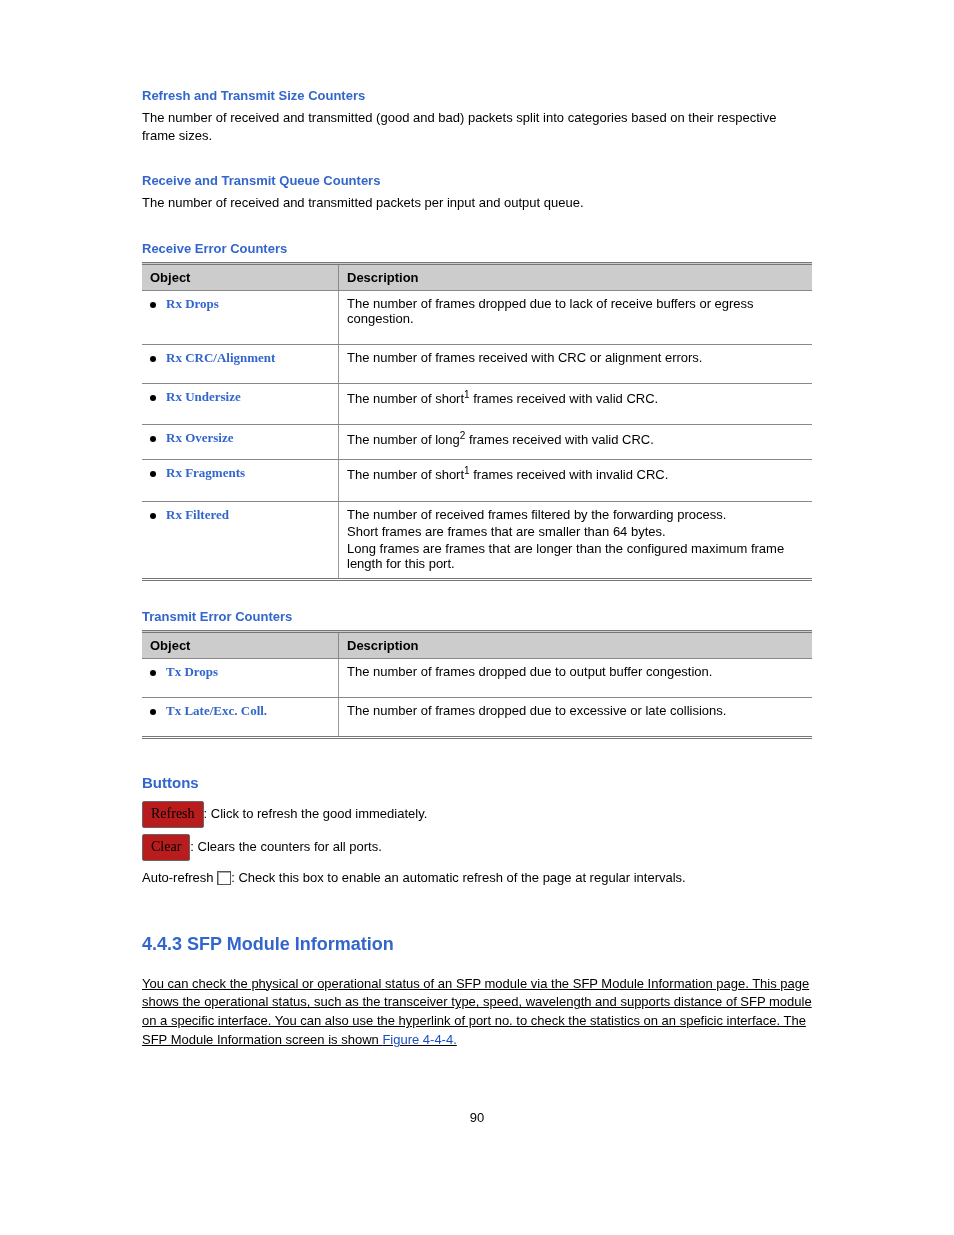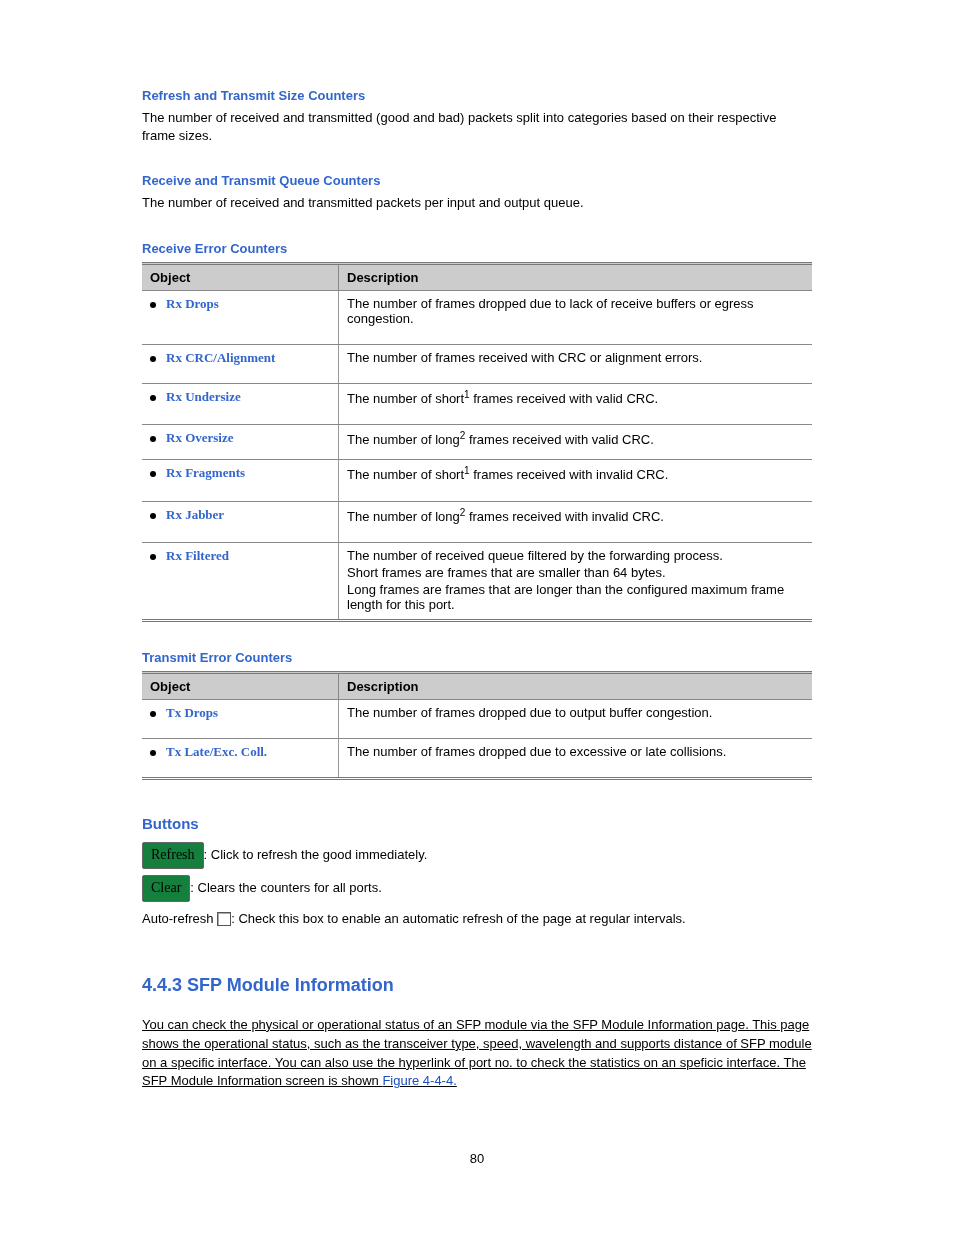--- a/index.html
+++ b/index.html
@@ -81,21 +81,21 @@
     font-family: Verdana, Arial, sans-serif;
     font-size: 15px;
     font-weight: bold;
     color: #3366cc;
     margin-top: 35px;
     margin-bottom: 10px;
   }
   .btn-img {
     display:inline-block;
     border:1px solid #666;
-    background:#15803d;
+    background:#b91c1c;
     font-family: "Times New Roman", serif;
     font-size: 14px;
     padding: 1px 8px 2px 8px;
     vertical-align: middle;
     border-radius:2px;
   }
   .btn-line {
     margin: 6px 0;
     line-height: 22px;
   }
@@ -161,28 +161,24 @@
         </tr>
         <tr>
           <td class="first"><span class="bullet"></span>Rx Oversize</td>
           <td style="padding-bottom: 12px;">The number of long<sup>2</sup> frames received with valid CRC.</td>
         </tr>
         <tr>
           <td class="first"><span class="bullet"></span>Rx Fragments</td>
           <td style="padding-bottom: 18px; margin-top: 23px;">The number of short<sup>1</sup> frames received with invalid CRC.</td>
         </tr>
         <tr>
-          <td class="first"><span class="bullet"></span>Rx Jabber</td>
-          <td style="padding-bottom: 18px;">The number of long<sup>2</sup> frames received with invalid CRC.</td>
-        </tr>
-        <tr>
           <td class="first"><span class="bullet"></span>Rx Filtered</td>
           <td>
             <div class="desc-multi">
-              <div>The number of received queue filtered by the forwarding process.</div>
+              <div>The number of received frames filtered by the forwarding process.</div>
               <div>Short frames are frames that are smaller than 64 bytes.</div>
               <div>Long frames are frames that are longer than the configured maximum frame length for this port.</div>
             </div>
           </td>
         </tr>
       </tbody>
   </table>
 
   <div class="section-heading">Transmit Error Counters</div>
   <table class="tbl">
@@ -215,14 +211,14 @@
   <div class="btn-line">
     <span>Auto-refresh</span>
     <span class="checkbox-img"></span><span>: Check this box to enable an automatic refresh of the page at regular intervals.</span>
   </div>
 
   <div class="section-num">4.4.3 SFP Module Information</div>
   <div class="long-para">
     <span>You can check the physical or operational status of an SFP module via the SFP Module Information page. This page shows the operational status, such as the transceiver type, speed, wavelength and supports distance of SFP module on a specific interface. You can also use the hyperlink of port no. to check the statistics on an speficic interface. The SFP Module Information screen is shown </span><span class="figref">Figure 4-4-4.</span>
   </div>
 
-  <div class="page-num">80</div>
+  <div class="page-num">90</div>
 </div>
 
 </body></html>

